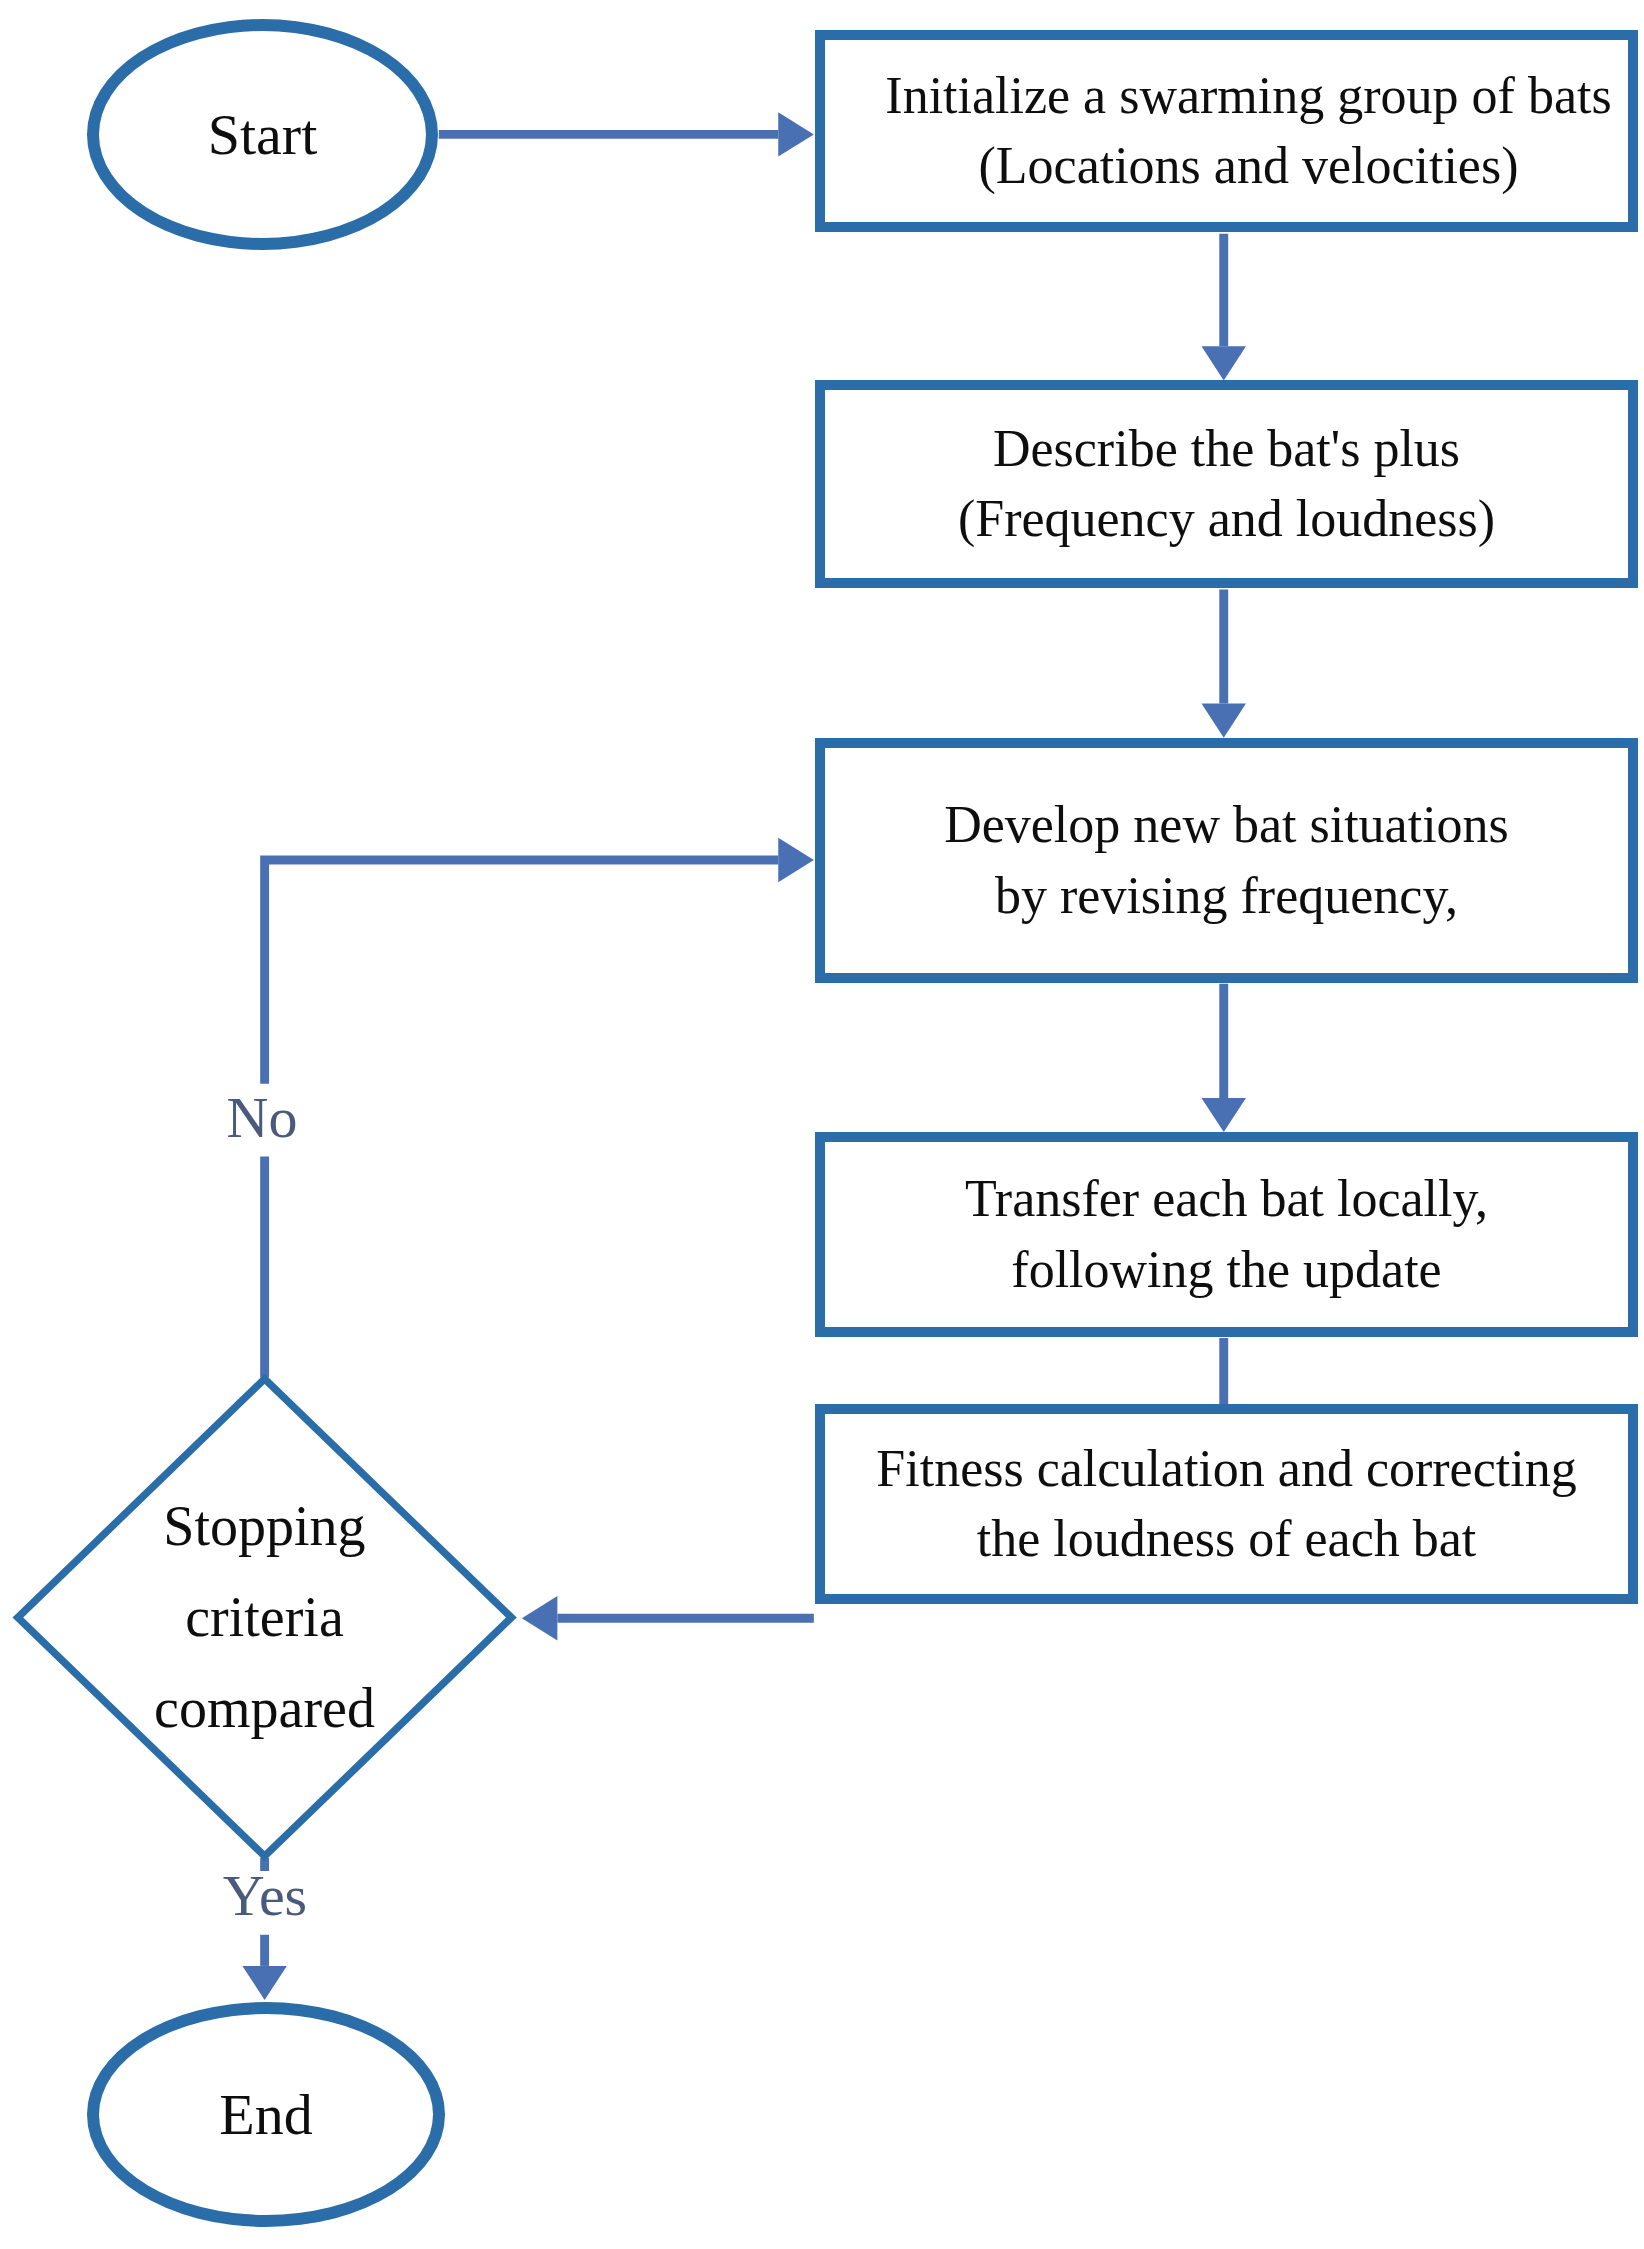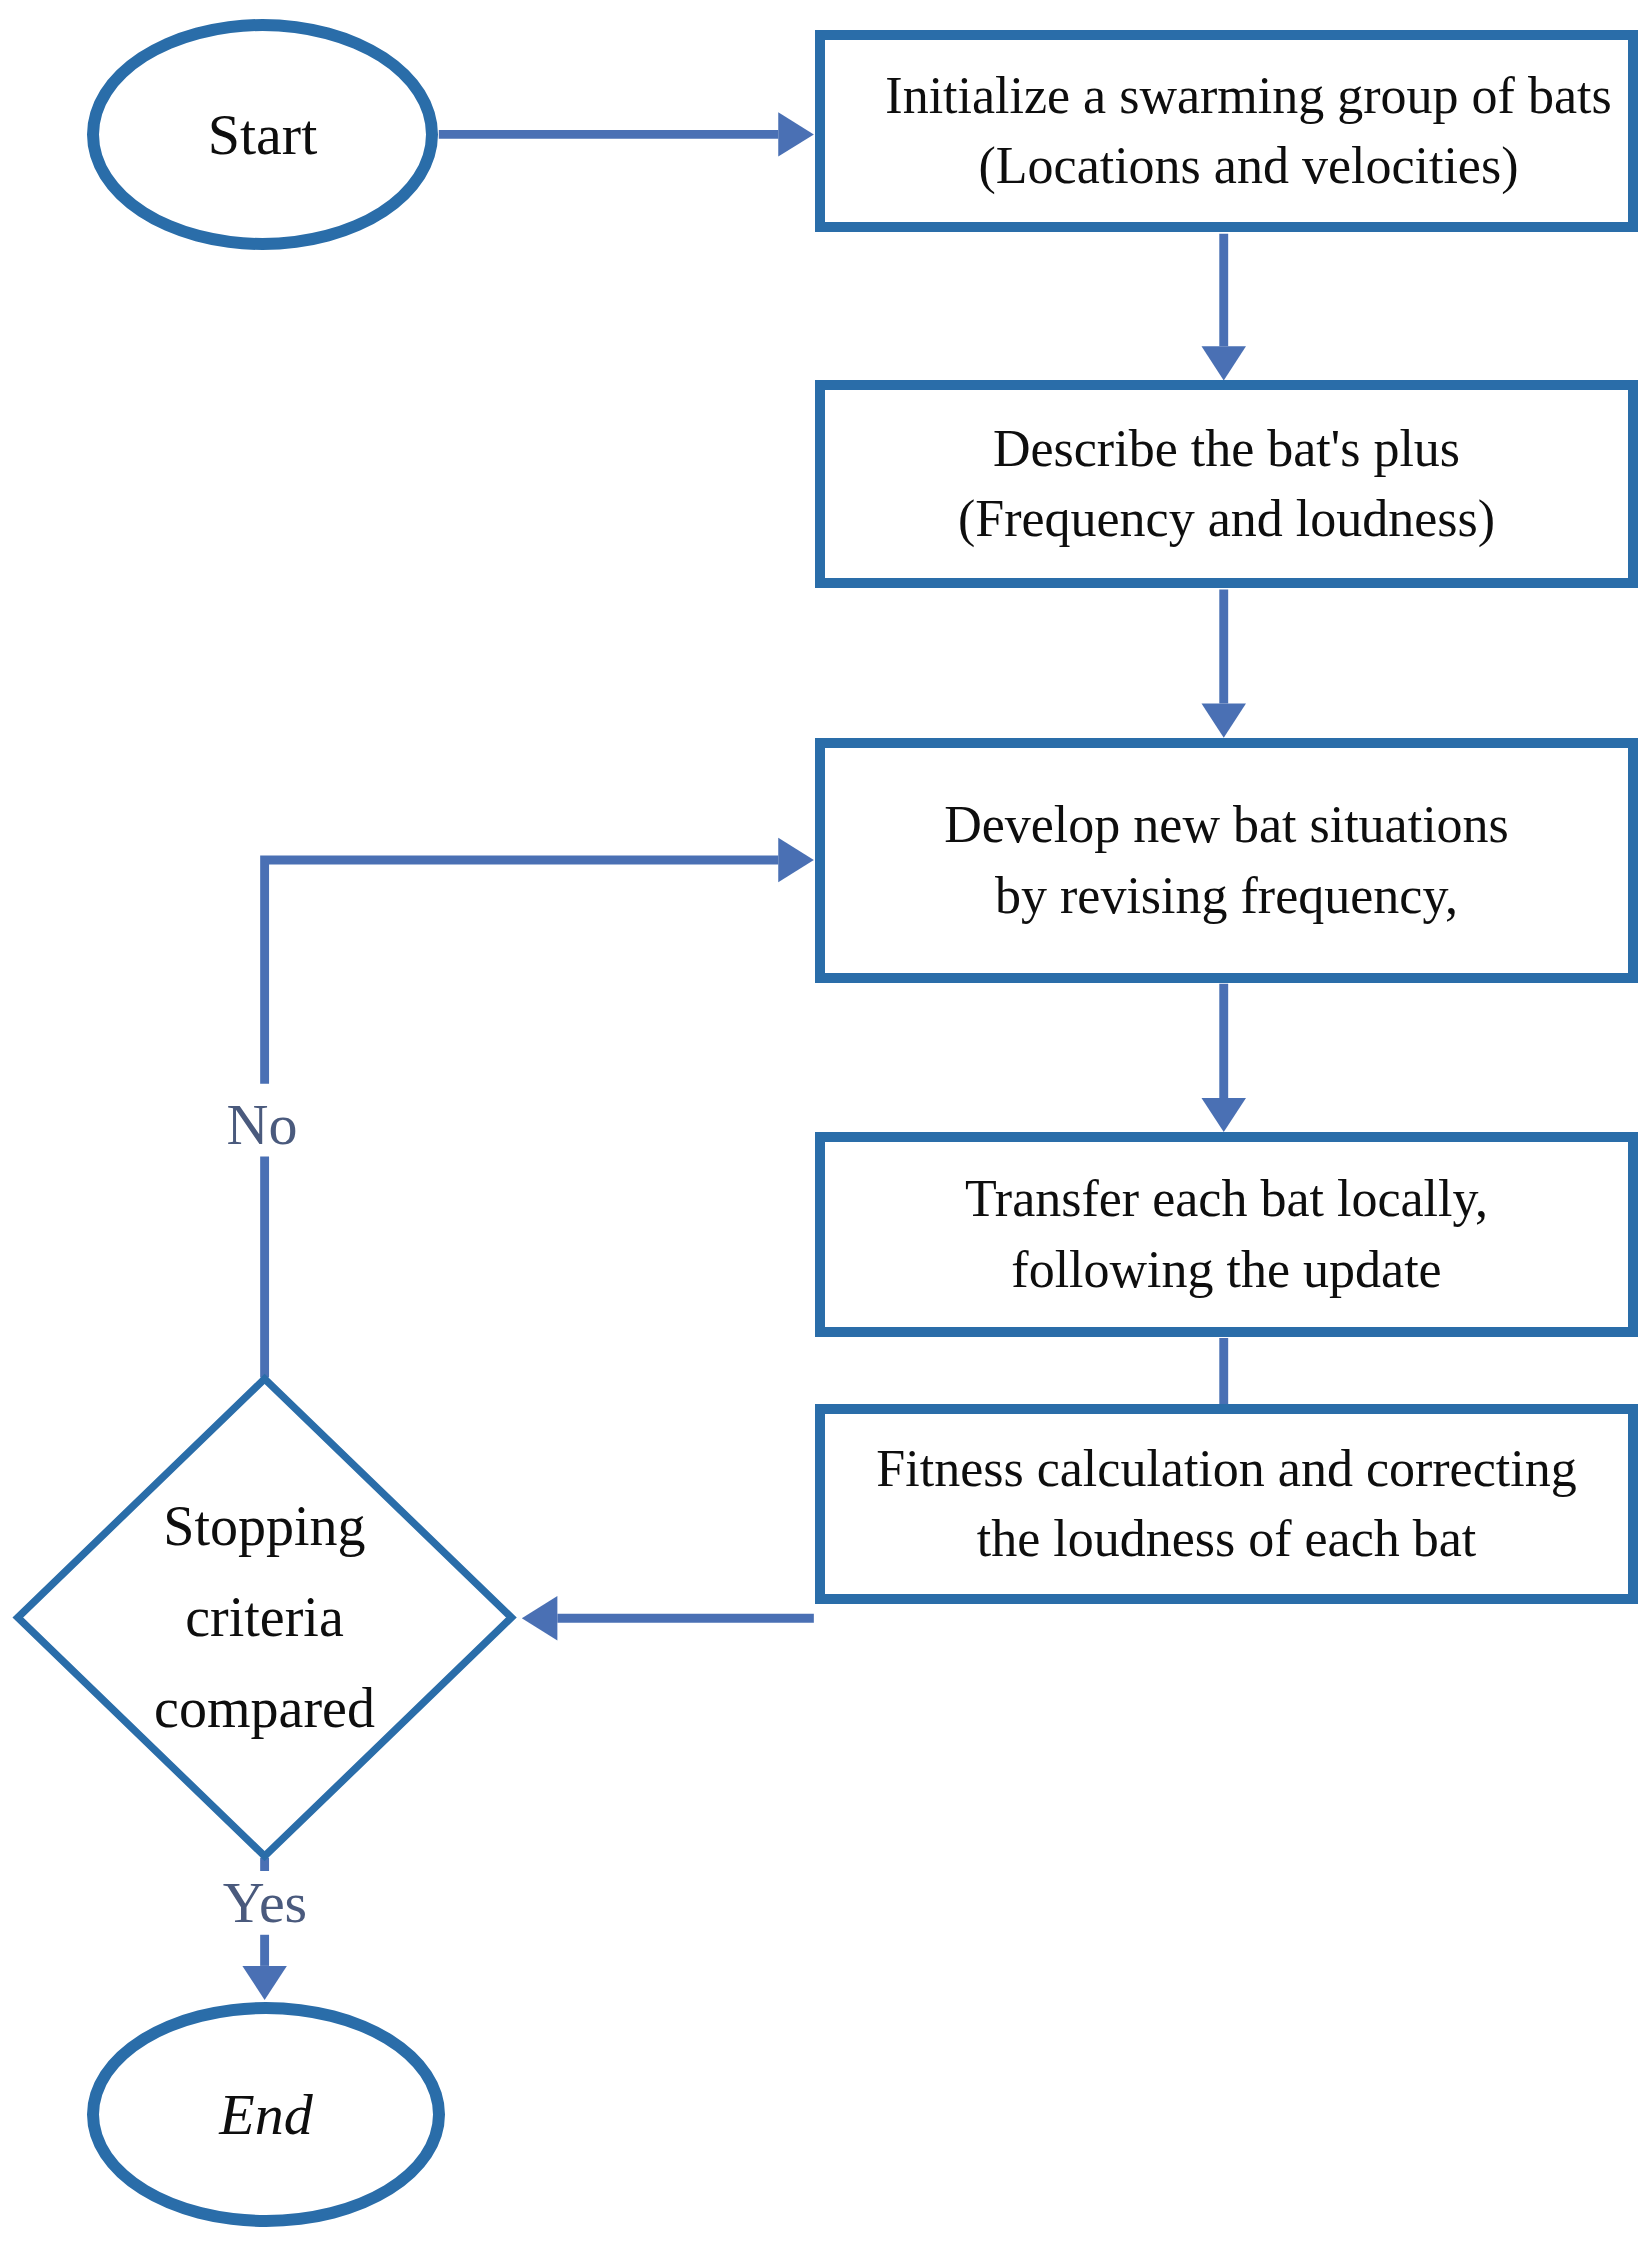--- a/index.html
+++ b/index.html
@@ -34,41 +34,41 @@
     display:flex;align-items:center;justify-content:center;
     text-align:center;color:var(--text);
     background:#ffffff;
   }
   .ellipse{
     border:12px solid var(--shape-border);
     border-radius:50%;
     font-size:58px;
   }
   .start-node{left:87px;top:19px;width:351px;height:231px;}
-  .end-node{left:87px;top:2002px;width:358px;height:225px;font-style:italic;}
+  .end-node{left:87px;top:2002px;width:358px;height:225px;}
   .process{
     border:10.4px solid var(--shape-border);
     font-size:52px;line-height:1.35;
     flex-direction:column;
   }
   .box-initialize{left:815px;top:30px;width:823px;height:202px;padding-left:44px;}
   .box-describe{left:815px;top:380px;width:823px;height:208px;}
   .box-develop{left:815px;top:738px;width:823px;height:245px;}
   .box-transfer{left:815px;top:1132px;width:823px;height:205px;}
   .box-fitness{left:815px;top:1404px;width:823px;height:200px;}
   .diamond-label{
     position:absolute;left:116px;top:1475px;width:297px;height:285px;
     display:flex;flex-direction:column;align-items:center;justify-content:center;
     text-align:center;color:var(--text);
     font-size:56px;line-height:1.62;
     background:transparent;
   }
   .edge-label{
     position:absolute;width:148px;height:74px;
-    display:flex;align-items:flex-end;justify-content:center;
+    display:flex;align-items:flex-start;justify-content:center;
     color:var(--edge-label);font-size:58px;
   }
   .label-no{left:188px;top:1084px;}
   .label-yes{left:191px;top:1862px;}
   .line{display:block;}
 </style>
 </head>
 <body>
 
 <div class="canvas">

